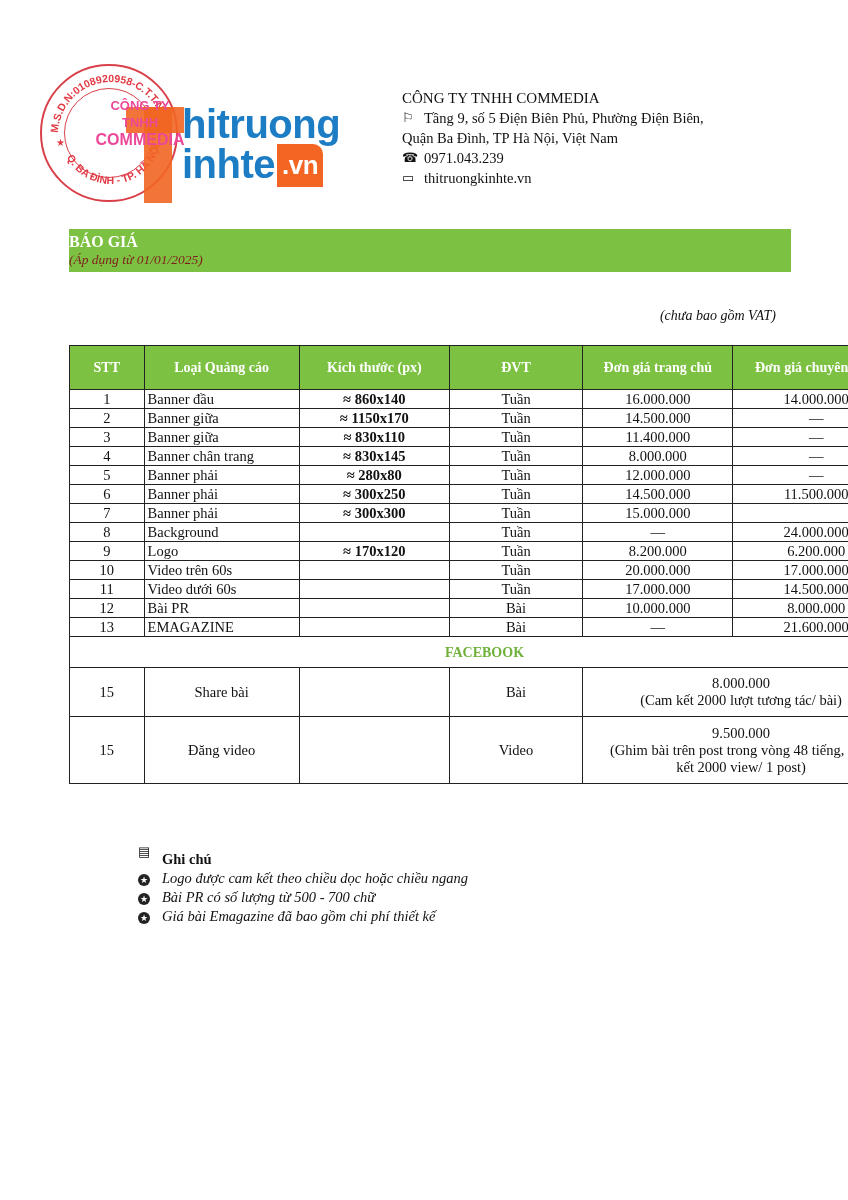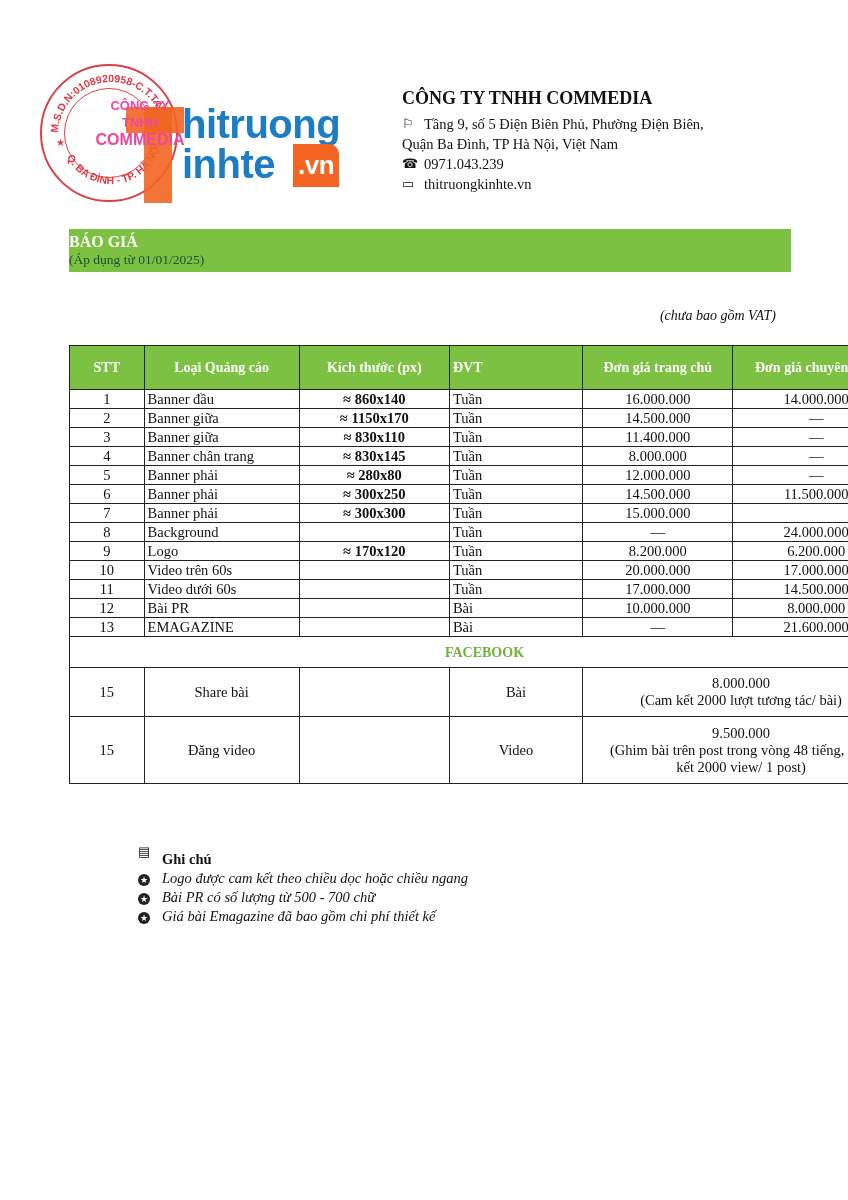--- a/index.html
+++ b/index.html
@@ -17,46 +17,46 @@
            color: #ec4899; font-family: "Liberation Sans", sans-serif; font-size: 13px; font-weight: bold; line-height: 17px; z-index: 3; }
   .stamp-center .commedia { font-family: Liberation Sans, sans-serif; font-size: 16px; }
   .brand-t { position: absolute; left: 96px; top: 45px; width: 58px; height: 96px; z-index: 1; }
   .brand-t .bar { position: absolute; left: 0; top: 0; width: 58px; height: 26px; background: #f26522; opacity: .9;}
   .brand-t .stem { position: absolute; left: 18px; top: 0; width: 28px; height: 96px; background: #f26522; opacity:.9; }
   .brand-line1 { position: absolute; left: 152px; top: 40px; font-family: "Liberation Sans", sans-serif;
            font-weight: bold; font-size: 40px; color: #1c7cc4; letter-spacing: -0.5px; z-index: 2; }
   .brand-line2 { position: absolute; left: 152px; top: 80px; font-family: "Liberation Sans", sans-serif;
            font-weight: bold; font-size: 40px; color: #1c7cc4; letter-spacing: -0.5px; z-index: 2; }
   .brand-vn { display: inline-block; background: #f26522; color: #fff; font-size: 26px; padding: 6px 5px;
-           border-radius: 0 10px 0 0; vertical-align: 4px; margin-left: 18px; }
+           border-radius: 0 10px 0 0; vertical-align: 4px; margin-left: 2px; }
 
   
   .company { position: absolute; left: 402px; top: 88px; width: 380px; font-size: 14.5px; line-height: 20px; }
-  .company .name { font-weight: bold; font-size: 18px; margin-bottom: 6px; }
+  .company .name { font-weight: normal; font-size: 15px; margin-bottom: 0; }
   .company .row { display: flex; align-items: flex-start; }
   .company .ic { width: 22px; flex: none; font-size: 13px; }
   .company .addr2 { margin-left: 0; }
 
   
   .title-bar { position: absolute; left: 69px; top: 229px; width: 722px; height: 43px; background: #7dc142;
                color: #fff; }
   .title-bar .t1 { font-size: 16px; font-weight: bold; margin-top: 4px; line-height: 18px; }
-  .title-bar .t2 { font-size: 13.5px; line-height: 17px; color: #14532d; }
+  .title-bar .t2 { font-size: 13.5px; font-style: italic; line-height: 17px; color: #7f1d1d; }
 
   .vat-note { position: absolute; right: 72px; top: 308px; font-size: 14px; font-style: italic; }
 
   
   table.price { position: absolute; left: 69px; top: 345px; width: 831px; border-collapse: collapse;
                 font-size: 14.5px; }
   table.price td, table.price th { border: 1.5px solid #222; padding: 0 3px; height: 18px; line-height: 17px; }
   table.price th { background: #7dc142; color: #fff; font-weight: bold; height: 43px; font-size: 14px; line-height: 18px; }
   .c-stt { width: 58px; text-align: center; }
   .c-type { width: 128px; text-align: left; }
   .c-size { width: 124px; text-align: center; font-weight: bold; }
-  .c-unit { width: 109px; text-align: left; }
+  .c-unit { width: 109px; text-align: center; }
   .c-home { width: 124px; text-align: center; }
   .c-cat { width: 138px; text-align: center; }
   tr.section td { height: 30px; text-align: center; color: #6fb13a; font-weight: bold; font-size: 14px; }
   tr.fb1 td { height: 48px; text-align: center; }
   tr.fb2 td { height: 66px; text-align: center; }
 
   
   .notes { position: absolute; left: 138px; top: 834px; font-size: 14.5px; line-height: 19px; }
   .notes .row { display: flex; align-items: center; }
   .notes .ic { width: 24px; flex: none; font-size: 13px; }

